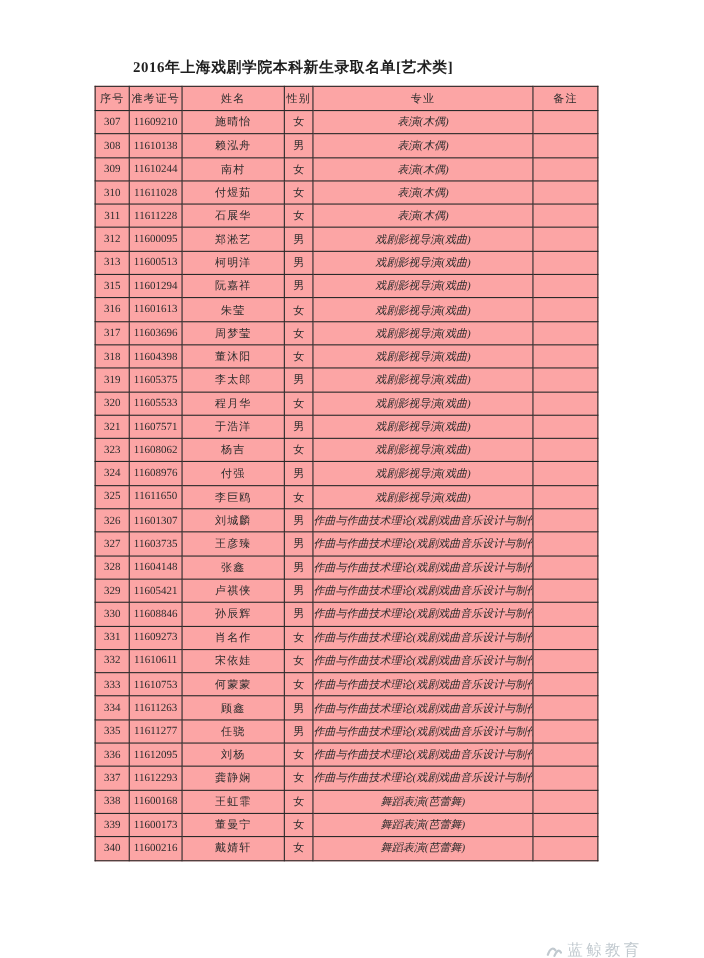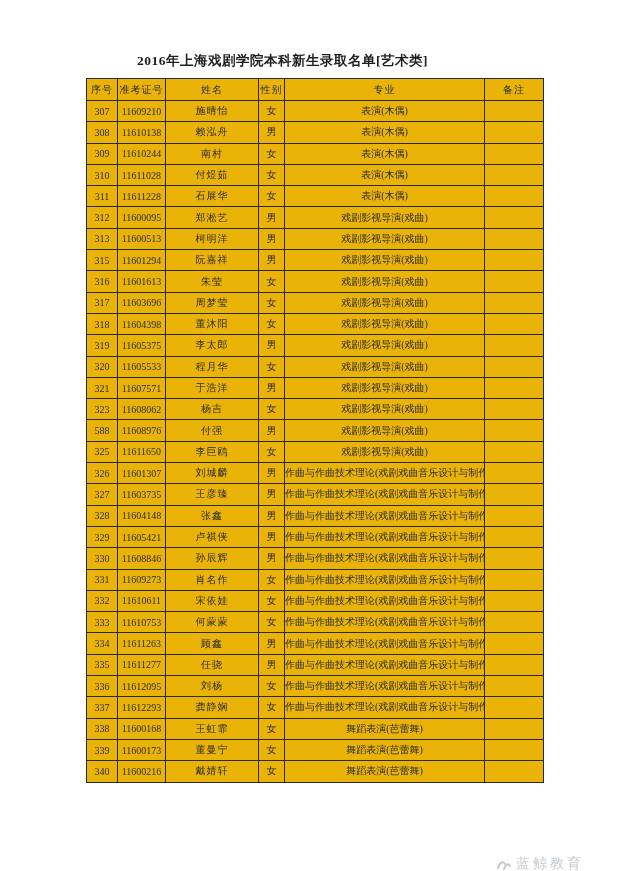--- a/index.html
+++ b/index.html
@@ -11,36 +11,36 @@
     position: relative;
     width: 640px;
     height: 871px;
     overflow: hidden;
     font-family: "Liberation Serif", "DejaVu Serif", serif;
     color: #2c2c2c;
   }
   .page-title {
     position: absolute;
     top: 52px;
-    left: 16px;
+    left: 0;
     width: 533px;
     text-align: center;
     font-size: 13.5px;
     font-weight: 600;
     letter-spacing: 0.5px;
     color: #1f1f1f;
   }
   table.doc-table {
     position: absolute;
     top: 78px;
     left: 86px;
     width: 457px;
     border-collapse: collapse;
     table-layout: fixed;
-    background: #eab308;
+    background: #fca5a5;
   }
   table.doc-table, table.doc-table th, table.doc-table td {
     border: 1.4px solid #2a2a2a;
   }
   table.doc-table th {
     height: 21px;
     font-size: 10px;
     font-weight: normal;
     text-align: center;
     padding: 0;
@@ -49,21 +49,21 @@
   }
   table.doc-table td {
     height: 20.3px;
     font-size: 10px;
     text-align: center;
     padding: 0;
     white-space: nowrap;
     overflow: hidden;
     color: #2c2c2c;
   }
-  td.cell-major { font-size: 9.5px; letter-spacing: 0; }
+  td.cell-major { font-size: 9.5px; letter-spacing: 0; font-style: italic; }
   td.cell-name  { letter-spacing: 1px; }
   col.c-seq    { width: 31px; }
   col.c-id     { width: 48px; }
   col.c-name   { width: 93px; }
   col.c-gender { width: 26px; }
   col.c-major  { width: 200px; }
   col.c-remark { width: 59px; }
 
   .watermark {
     position: absolute;
@@ -220,21 +220,21 @@
       </tr>
       <tr>
         <td class="cell-seq">323</td>
         <td class="cell-exam-id">11608062</td>
         <td class="cell-name">杨吉</td>
         <td class="cell-gender">女</td>
         <td class="cell-major">戏剧影视导演(戏曲)</td>
         <td class="cell-remark"></td>
       </tr>
       <tr>
-        <td class="cell-seq">588</td>
+        <td class="cell-seq">324</td>
         <td class="cell-exam-id">11608976</td>
         <td class="cell-name">付强</td>
         <td class="cell-gender">男</td>
         <td class="cell-major">戏剧影视导演(戏曲)</td>
         <td class="cell-remark"></td>
       </tr>
       <tr>
         <td class="cell-seq">325</td>
         <td class="cell-exam-id">11611650</td>
         <td class="cell-name">李巨鸥</td>

